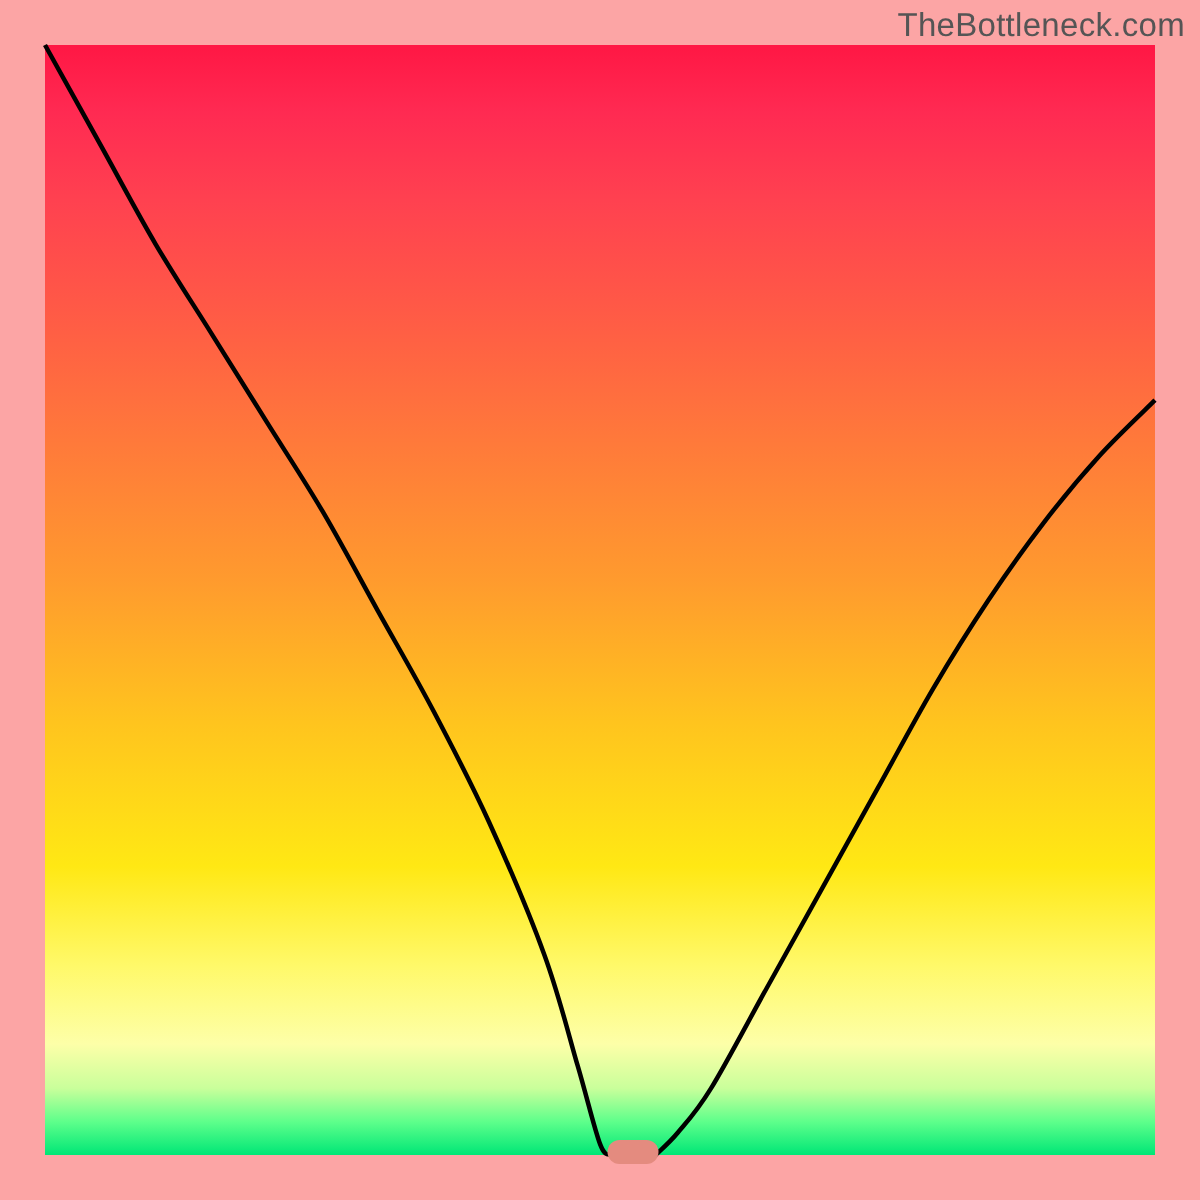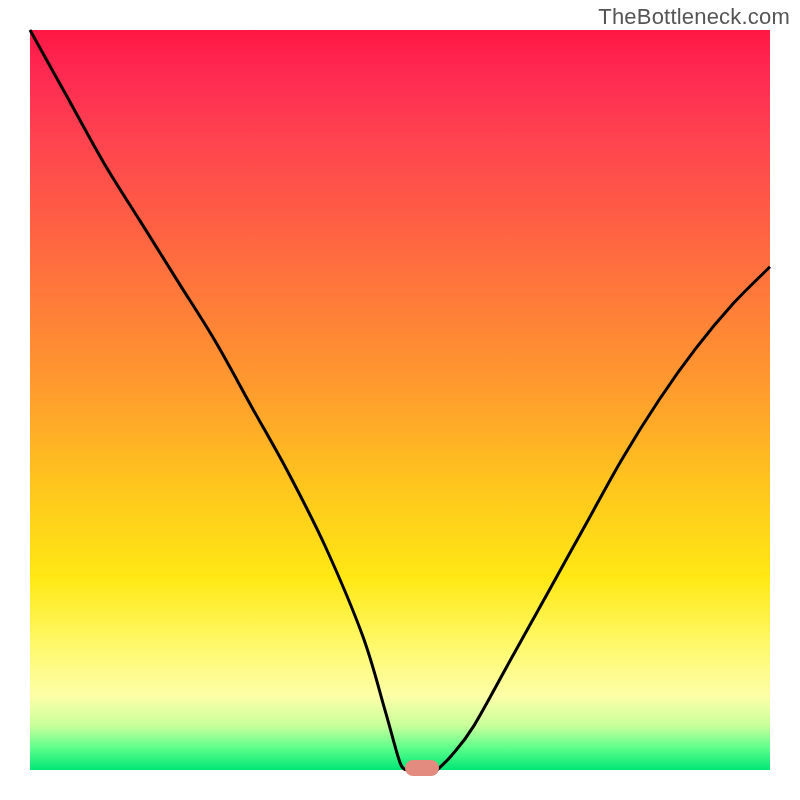--- a/index.html
+++ b/index.html
@@ -8,21 +8,21 @@
     width: 800px;
     height: 800px;
     background: #000;
     overflow: hidden;
     font-family: Arial, Helvetica, sans-serif;
   }
   .frame {
     position: relative;
     width: 800px;
     height: 800px;
-    background: #ffffff;
+    background: #fca5a5;
   }
   .plot-area {
     position: absolute;
     left: 30px;
     top: 30px;
     width: 740px;
     height: 740px;
     
     background: linear-gradient(to bottom,
       #ff1744 0%,

